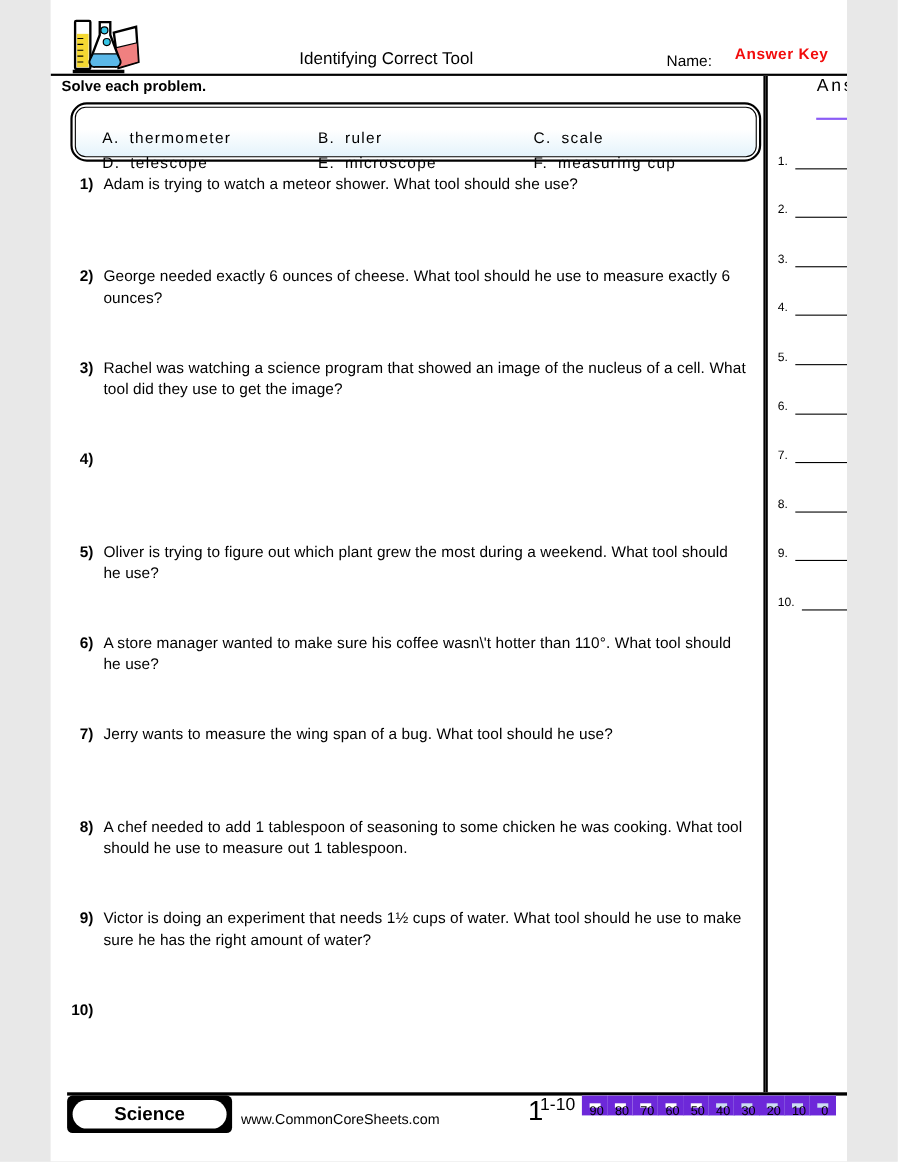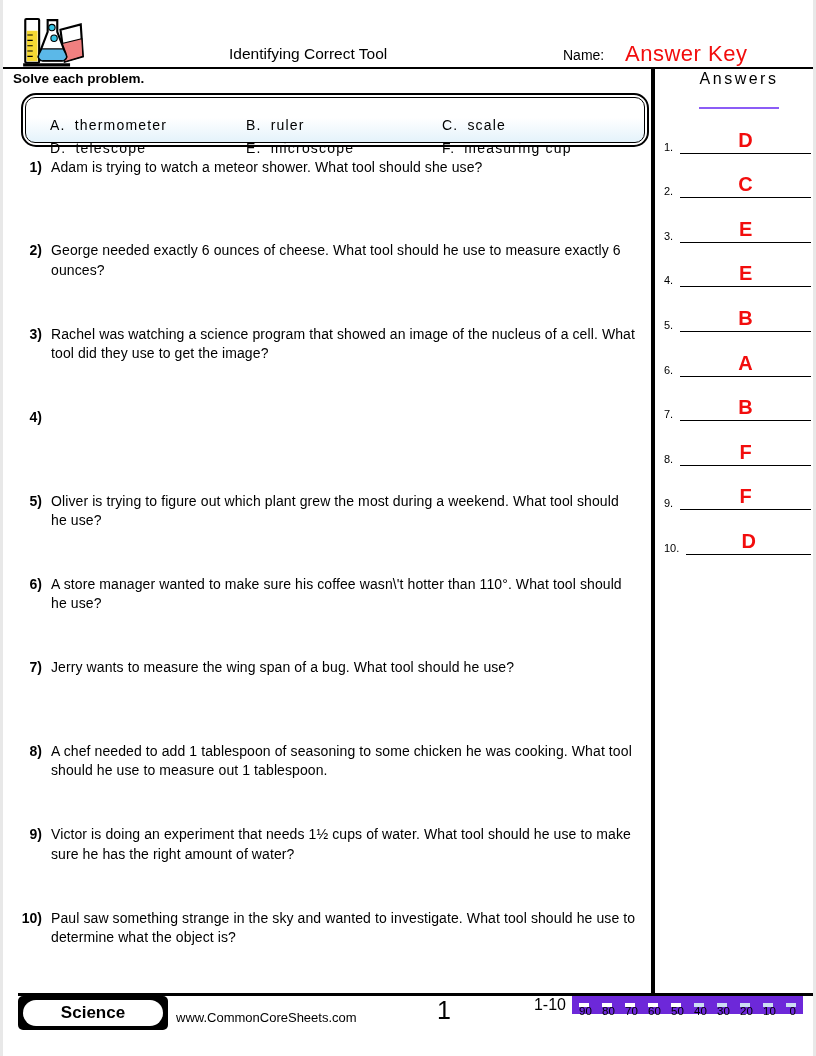--- a/index.html
+++ b/index.html
@@ -1,26 +1,26 @@
 <!DOCTYPE html>
 <html style="--answer-red: #f20d0d; --score-blue: #ccddf3;"><head>
 <meta charset="utf-8">
 <style>
   * { margin:0; padding:0; box-sizing:border-box; }
   html,body { background:#e8e8e8; }
   .page {
-    position:relative; width:810px; height:1056px; margin:0 auto;
+    position:relative; width:724px; height:1056px; margin:0 auto;
     background:#ffffff; color:#000;
     font-family:"Liberation Sans", sans-serif; overflow:hidden;
   }
   
   .logo { position:absolute; left:18px; top:15px; width:64px; height:55px; }
   .page-title { position:absolute; left:226px; top:45px; font-size:15.5px; }
   .name-label { position:absolute; left:560px; top:47px; font-size:14px; }
-  .name-value { position:absolute; left:622px; top:41px; font-size:22px; font-weight:normal;
+  .name-value { position:absolute; left:622px; top:41px; font-size:14px; font-weight:bold;
                 color:var(--answer-red,#ff0000); letter-spacing:0.5px; }
   .header-rule { position:absolute; left:0; top:67px; width:816px; height:2px; background:#000; }
   .instructions { position:absolute; left:10px; top:71px; font-weight:bold; font-size:13.5px; }
   
   .v-divider { position:absolute; left:648px; top:69px; height:924px; width:3px;
                border-left:2px solid #000; border-right:2px solid #000; background:#fff; }
   
   .word-bank-outer { position:absolute; left:18px; top:93px; width:628px; height:54px;
                      border:2px solid #000; border-radius:15px; padding:2px; }
   .word-bank-inner { width:100%; height:100%; border:1.5px solid #000; border-radius:10px;
@@ -127,21 +127,20 @@
     <div class="question">
         <span class="q-num">8)</span>
         <span class="q-text">A chef needed to add 1 tablespoon of seasoning to some chicken he was cooking. What tool should he use to measure out 1 tablespoon.</span>
       </div>
     <div class="question">
         <span class="q-num">9)</span>
         <span class="q-text">Victor is doing an experiment that needs 1½ cups of water. What tool should he use to make sure he has the right amount of water?</span>
       </div>
     <div class="question">
         <span class="q-num">10)</span>
-        <span class="q-text">Paul saw something strange in the sky and wanted to investigate. What tool should he use to determine what the object is?</span>
       </div>
   </div>
 
   <div class="answers-panel">
     <div class="answers-title">Answers</div>
     <div class="answer-rows">
       <div class="answer-row">
           <span class="a-num">1.</span>
           <span class="a-line"><span class="a-letter">D</span></span>
         </div>

